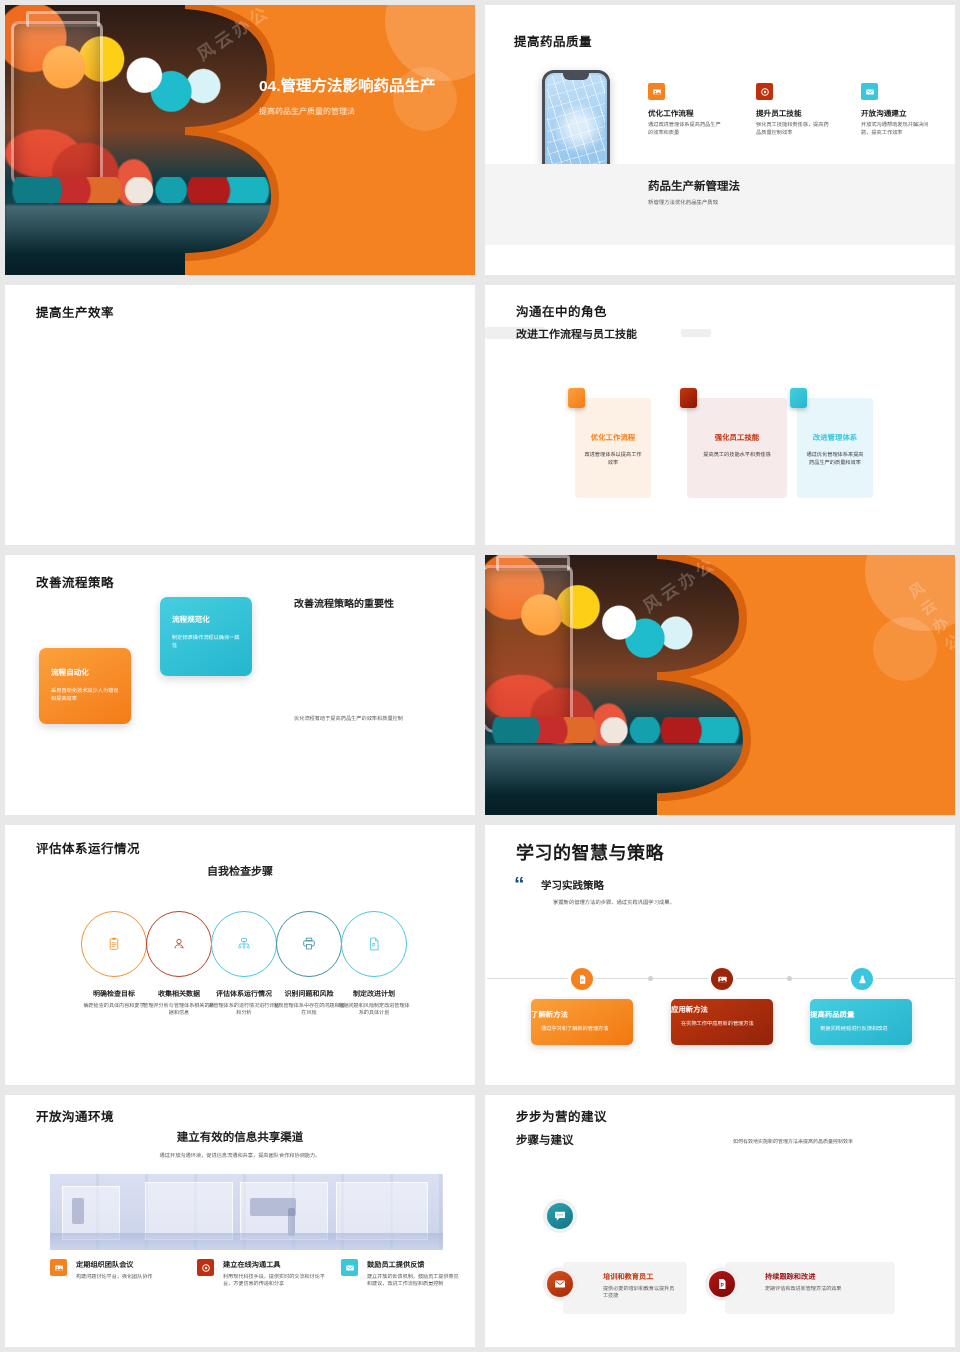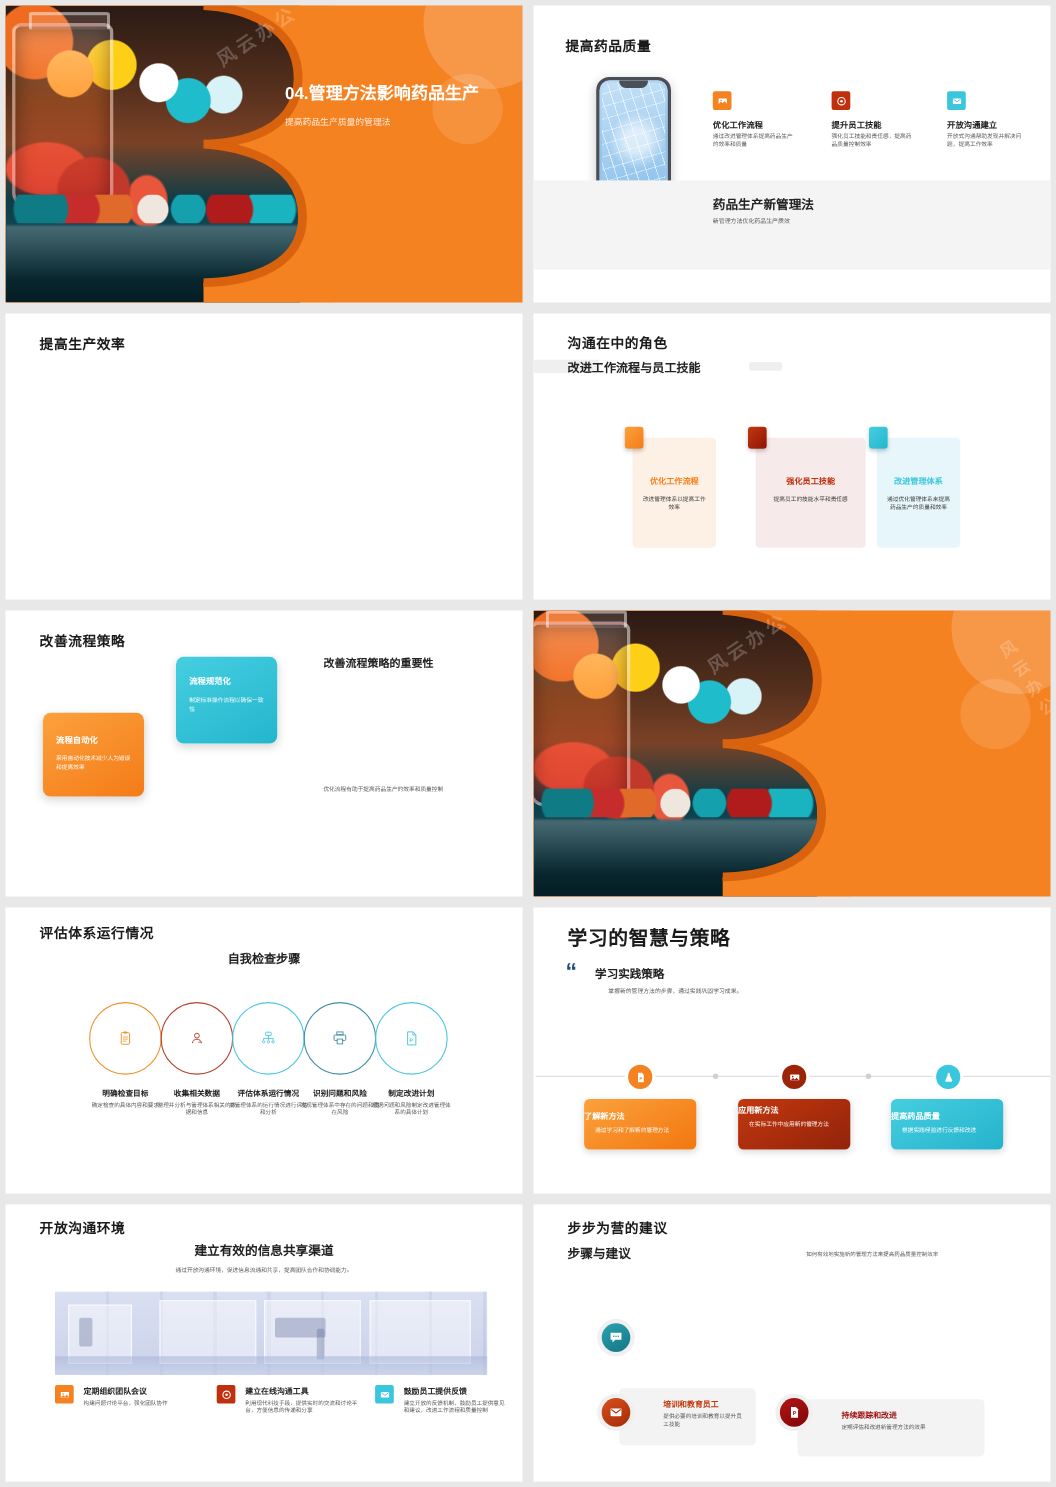--- a/index.html
+++ b/index.html
@@ -525,21 +525,21 @@
       </div>
     </div>
     <div class="lblob" style="left:58px;top:172px;width:34px;height:34px"></div>
     <div class="lcirc" style="left:62px;top:176px;width:26px;height:26px;background:linear-gradient(150deg,#D6511E,#A52A07)">
       <svg viewBox="0 0 24 24">
           <rect x="3.5" y="6" width="17" height="12" rx="1.5" fill="#fff"></rect>
           <path d="M4.6 7.4L12 13l7.4-5.6" fill="none" stroke="#C2380E" stroke-width="1.7"></path>
         </svg>
     </div>
 
-    <div class="lcard" style="left:240px;top:177px;width:170px;height:52px">
+    <div class="lcard" style="left:240px;top:167px;width:170px;height:52px">
       <div style="margin:9px 0 0 40px">
         <div style="font-weight:bold;font-size:7.2px;color:#9C0F0F">持续跟踪和改进</div>
         <div class="tiny" style="font-size:5.1px;margin-top:4px;padding-right:8px">定期评估和改进新管理方法的效果</div>
       </div>
     </div>
     <div class="lblob" style="left:220px;top:172px;width:34px;height:34px"></div>
     <div class="lcirc" style="left:224px;top:176px;width:26px;height:26px;background:linear-gradient(150deg,#B41515,#7E0606)">
       <svg viewBox="0 0 24 24">
           <path d="M7 3.5h7.6L18 7v13.5H7z" fill="#fff"></path>
           <text x="9.6" y="16.4" font-size="8.4" font-family="Liberation Sans, sans-serif" font-weight="bold" fill="#9C0F0F">P</text>

